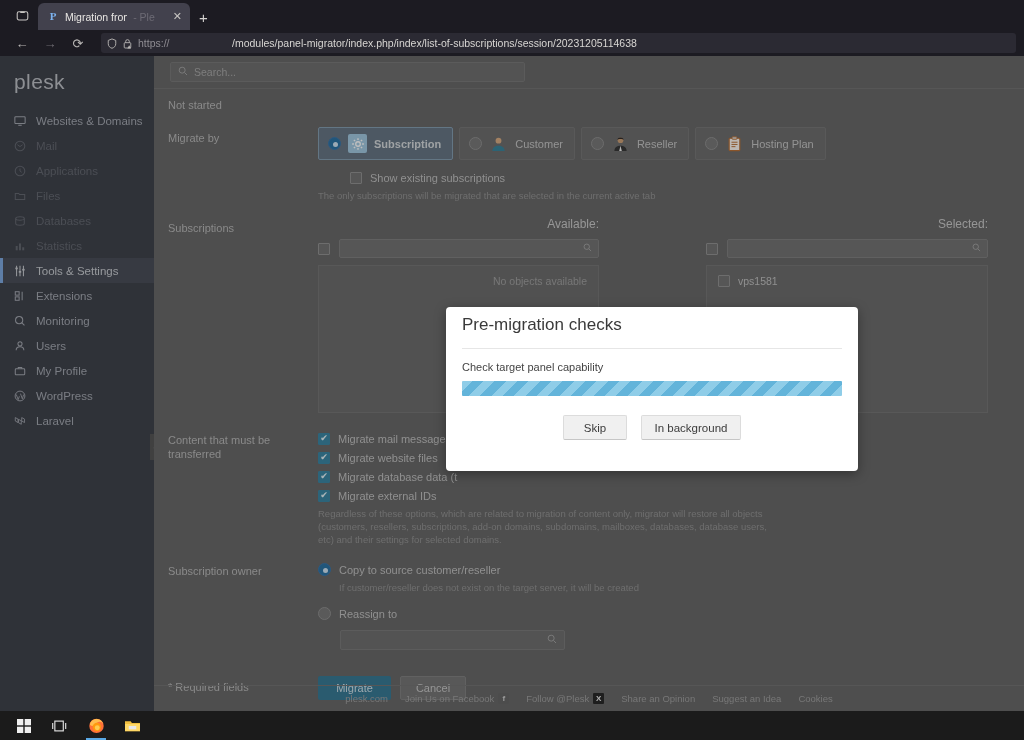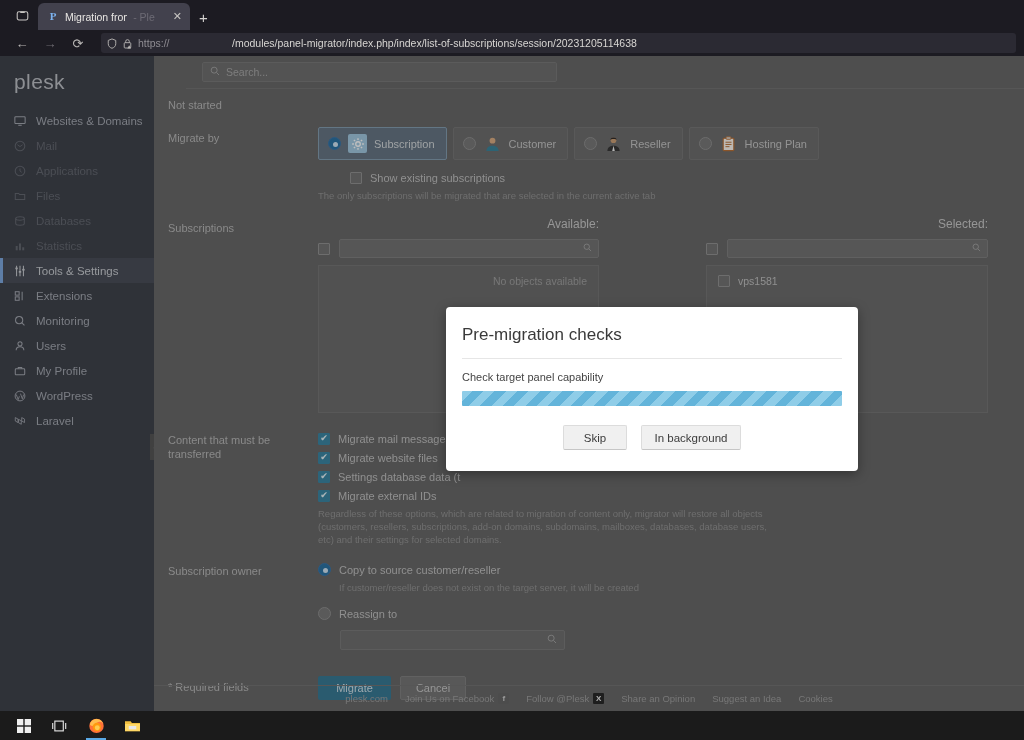--- a/index.html
+++ b/index.html
@@ -44,39 +44,39 @@
   .logo { color:#b9bcc2; font-size:21px; letter-spacing:.4px; padding:14px 0 0 14px; font-weight:300; }
   .nav { margin-top:14px; }
   .nav-item { display:flex; align-items:center; gap:9px; height:25px; padding-left:13px; color:#9ea2ab; font-size:11.5px; }
   .nav-item.faded { color:#5b5f68; }
   .nav-item.active { background:#3e434e; border-left:3px solid #76a4df; padding-left:10px; color:#c6c9cf; }
   .nav-ico { width:14px; height:14px; flex:0 0 14px; display:flex; align-items:center; justify-content:center; font-size:11px; }
   .sb-handle { position:absolute; left:150px; top:378px; width:10px; height:26px; background:#4b4b4b;
       border-radius:0 3px 3px 0; color:#8d8d8d; font-size:10px; display:flex; align-items:center; justify-content:center; }
 
   .content { position:absolute; left:154px; top:0; width:870px; height:655px; background:#5f5f5f; }
-  .topbar { height:33px; border-bottom:1px solid #6a6a6a; display:flex; align-items:center; padding-left:16px;margin-left:32px; }
+  .topbar { height:33px; border-bottom:1px solid #6a6a6a; display:flex; align-items:center; padding-left:16px; }
   .searchbox { width:355px; height:20px; background:#666; border:1px solid #717171; border-radius:2px;
       display:flex; align-items:center; gap:6px; padding:0 7px; }
   .searchbox .mag { color:#9d9d9d; font-size:10px; }
   .searchbox .ph { color:#a3a3a3; font-size:10.5px; }
 
   .body-area { position:relative; padding:10px 0 0 14px; }
   .notstarted { color:#b4b4b4; font-size:11px; padding-bottom:16px; }
 
   .formrow { display:flex; margin-bottom:0; }
   .flabel { width:150px; flex:0 0 150px; color:#b4b4b4; font-size:11px; padding-top:4px; line-height:14px; }
   .fctl { flex:1; }
 
   .radio-cards { display:flex; gap:6px; }
   .rcard { display:flex; align-items:center; gap:7px; height:33px; padding:0 11px 0 9px;
       border:1px solid #6f6f6f; border-radius:2px; background:#656565; }
   .rcard.sel { background:#5d6e7d; border-color:#7d98ad; }
   .rcard-label { color:#c2c2c2; font-size:11px; white-space:nowrap; }
-  .rcard.sel .rcard-label { color:#d3d7da; }
+  .rcard.sel .rcard-label { color:#d3d7da;font-weight:bold; }
   .radio { width:13px; height:13px; border-radius:50%; border:1px solid #8a8a8a; background:#707070; flex:0 0 13px; position:relative; }
   .radio.on { border-color:#2e6fa8; background:#1f6a9e; }
   .radio.on:after { content:""; position:absolute; left:3.5px; top:3.5px; width:5px; height:5px; border-radius:50%; background:#cfe3f2; }
   .cardico { width:19px; height:19px; flex:0 0 19px; display:flex; align-items:center; justify-content:center; font-size:13px; }
 
   .chk { width:12px; height:12px; border:1px solid #8b8b8b; background:#6b6b6b; border-radius:1px; flex:0 0 12px;
       display:inline-flex; align-items:center; justify-content:center; }
   .chk.on { background:#2e7f9e; border-color:#2e7f9e; color:#e6f2f7; font-size:9px; line-height:1; }
   .chkline { display:flex; align-items:center; gap:8px; height:19px; }
   .chkline .t { color:#bdbdbd; font-size:11px; }
@@ -112,21 +112,21 @@
   .sq { width:11px; height:11px; display:inline-flex; align-items:center; justify-content:center;
       font-size:8px; border-radius:1px; font-weight:bold; }
   .fb { background:#5c5c5c; color:#cfcfcf; }
   .xx { background:#1b1b1b; color:#e8e8e8; }
 
   
   .overlay { position:absolute; left:0; top:0; width:1024px; height:655px; background:rgba(40,40,40,0.30); }
   .modal {
     position:absolute; left:446px; top:251px; width:412px; height:164px;
     background:#fff; border-radius:4px; box-shadow:0 3px 12px rgba(0,0,0,.35);
-    padding:18px 16px 0 16px;
+    padding:8px 16px 0 16px;
   }
   .modal-title { color:#3a3a3a; font-size:17px; font-weight:400; padding-bottom:13px; border-bottom:1px solid #e6e6e6; }
   .modal-status { color:#444; font-size:11px; margin-top:12px; }
   .progress { margin-top:8px; height:15px; border-radius:1px;
      background-color:#6cb9dd;
      background-image: repeating-linear-gradient(-45deg,
         #8fcde8 0px, #8fcde8 8px, #63b4da 8px, #63b4da 16px);
   }
   .modal-actions { display:flex; justify-content:center; gap:14px; margin-top:19px; }
   .mbtn { height:25px; background:#f0f0f0; border:1px solid #dcdcdc; border-bottom-color:#c6c6c6;
@@ -436,21 +436,21 @@
             <div class="chkline">
               <span class="chk on">✔</span>
               <span class="t">Migrate mail messages</span>
             </div>
             <div class="chkline">
               <span class="chk on">✔</span>
               <span class="t">Migrate website files</span>
             </div>
             <div class="chkline">
               <span class="chk on">✔</span>
-              <span class="t">Settings database data (t</span>
+              <span class="t">Migrate database data (t</span>
             </div>
             <div class="chkline">
               <span class="chk on">✔</span>
               <span class="t">Migrate external IDs</span>
             </div>
             <div class="hint" style="width:455px;">Regardless of these options, which are related to migration of content only, migrator will restore all objects (customers, resellers, subscriptions, add-on domains, subdomains, mailboxes, databases, database users, etc) and their settings for selected domains.</div>
           </div>
         </div>
 
         <div class="formrow" style="margin-top:14px;">

